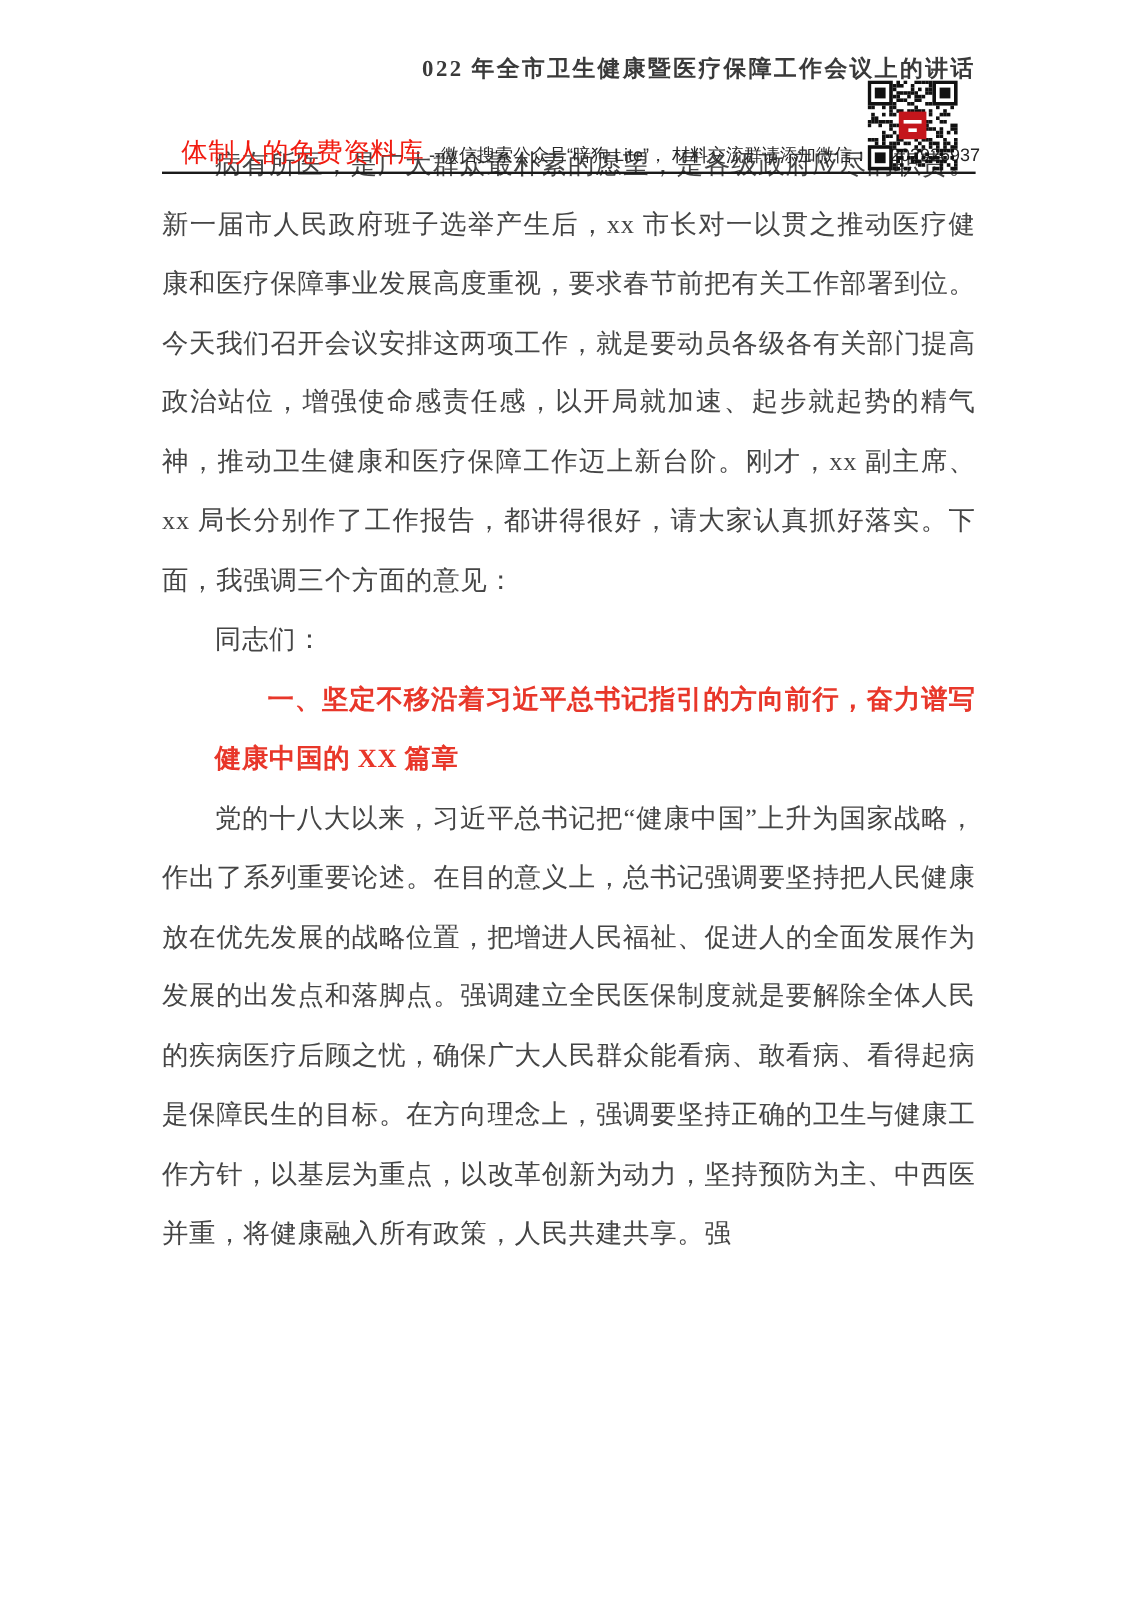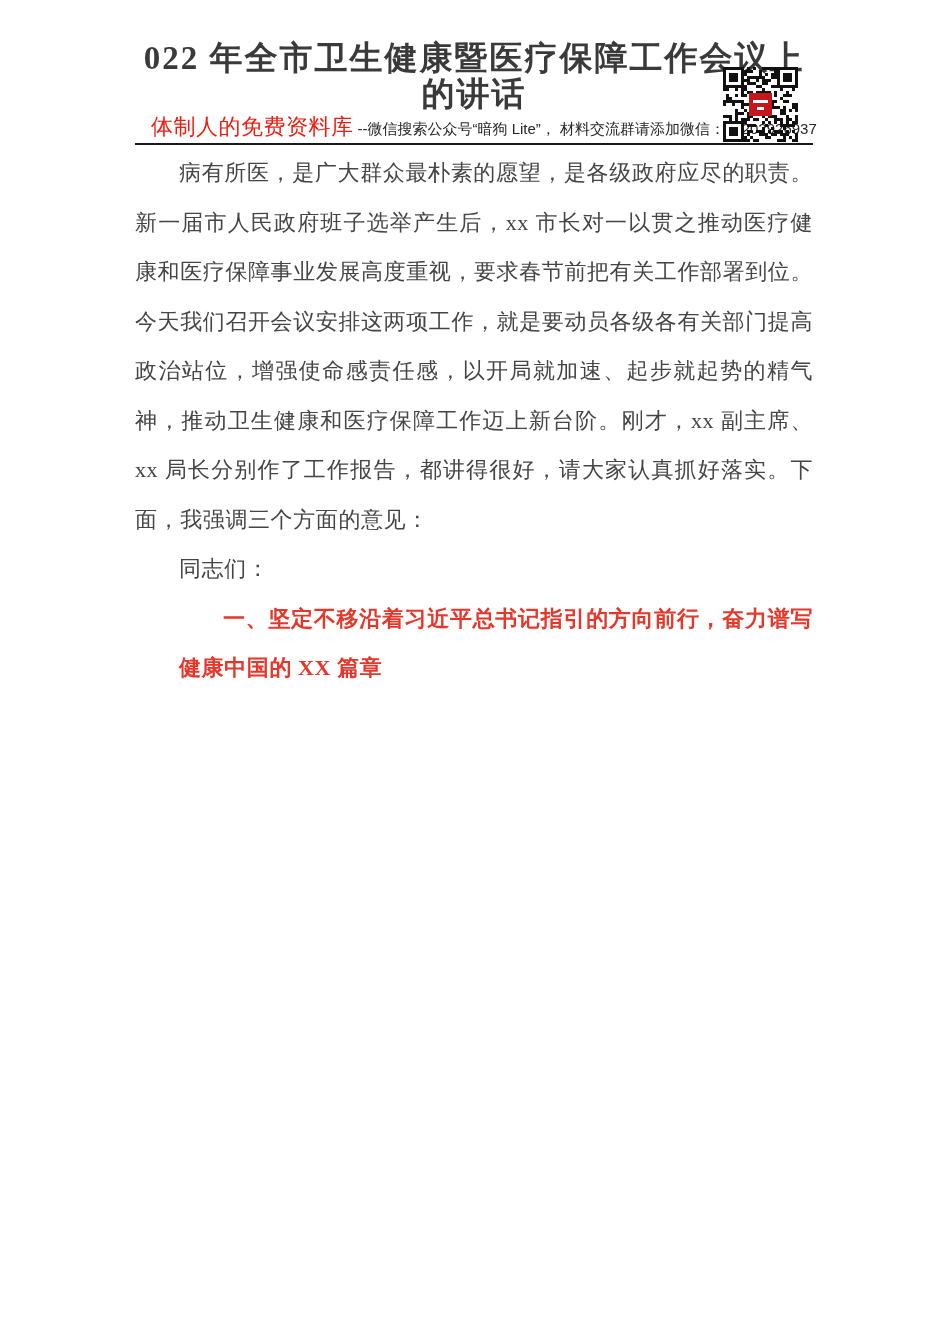--- a/index.html
+++ b/index.html
@@ -47,22 +47,22 @@
     right: 12px;
     top: 67px;
     width: 78px;
     height: 78px;
   }
   .qr svg { display: block; }
   
   .title {
     margin: 40px 0 0 135px;
     width: 678px;
-    text-align: center;
-    font-size: 33px;
+    text-align: right;
+    font-size: 19px;
     line-height: 36px;
     font-weight: bold;
     color: #3a3a3a;
     letter-spacing: 2px;
   }
   
   .content {
     margin: 36px 0 0 135px;
     width: 678px;
     font-size: 22px;
@@ -302,15 +302,16 @@
         </svg>
     </div>
   </header>
 
   <h1 class="title">022 年全市卫生健康暨医疗保障工作会议上的讲话</h1>
 
   <main class="content">
     <p>病有所医，是广大群众最朴素的愿望，是各级政府应尽的职责。新一届市人民政府班子选举产生后，xx 市长对一以贯之推动医疗健康和医疗保障事业发展高度重视，要求春节前把有关工作部署到位。今天我们召开会议安排这两项工作，就是要动员各级各有关部门提高政治站位，增强使命感责任感，以开局就加速、起步就起势的精气神，推动卫生健康和医疗保障工作迈上新台阶。刚才，xx 副主席、xx 局长分别作了工作报告，都讲得很好，请大家认真抓好落实。下面，我强调三个方面的意见：</p>
     <p>同志们：</p>
     <h2 class="red-heading">一、坚定不移沿着习近平总书记指引的方向前行，奋力谱写健康中国的 XX 篇章</h2>
+    <p>党的十八大以来，习近平总书记把“健康中国”上升为国家战略，作出了系列重要论述。在目的意义上，总书记强调要坚持把人民健康放在优先发展的战略位置，把增进人民福祉、促进人的全面发展作为发展的出发点和落脚点。强调建立全民医保制度就是要解除全体人民的疾病医疗后顾之忧，确保广大人民群众能看病、敢看病、看得起病是保障民生的目标。在方向理念上，强调要坚持正确的卫生与健康工作方针，以基层为重点，以改革创新为动力，坚持预防为主、中西医并重，将健康融入所有政策，人民共建共享。强</p>
   </main>
 
 </div>
 
 </body></html>

